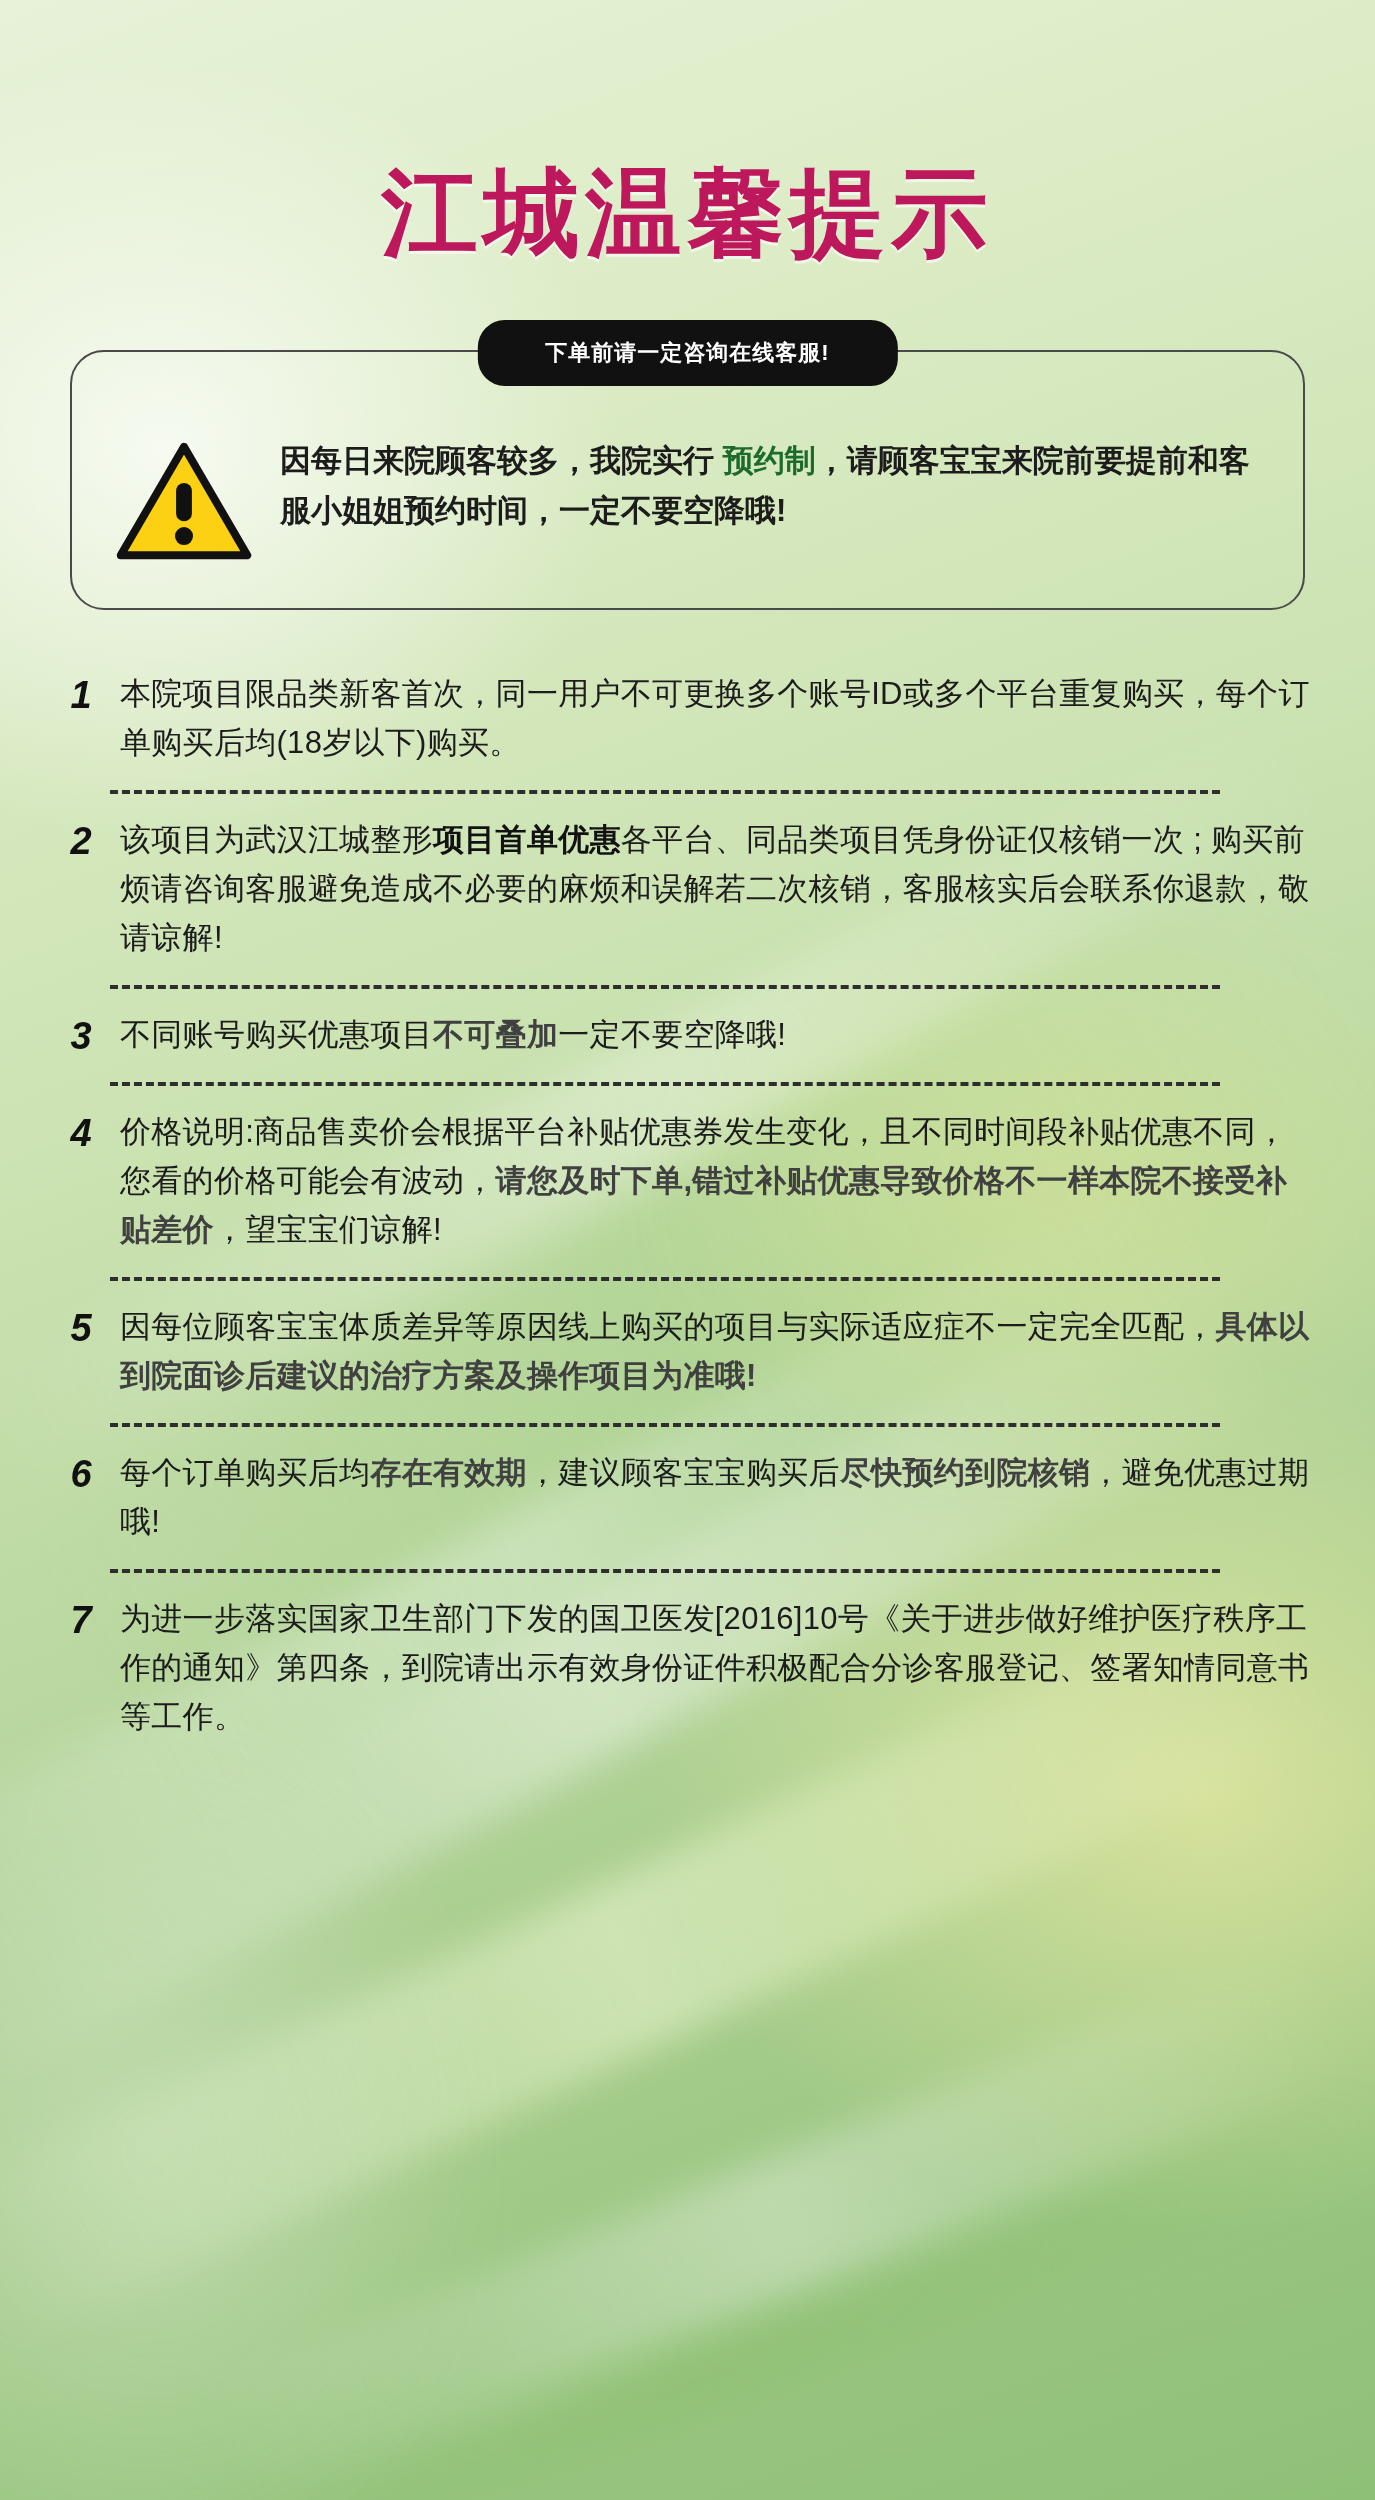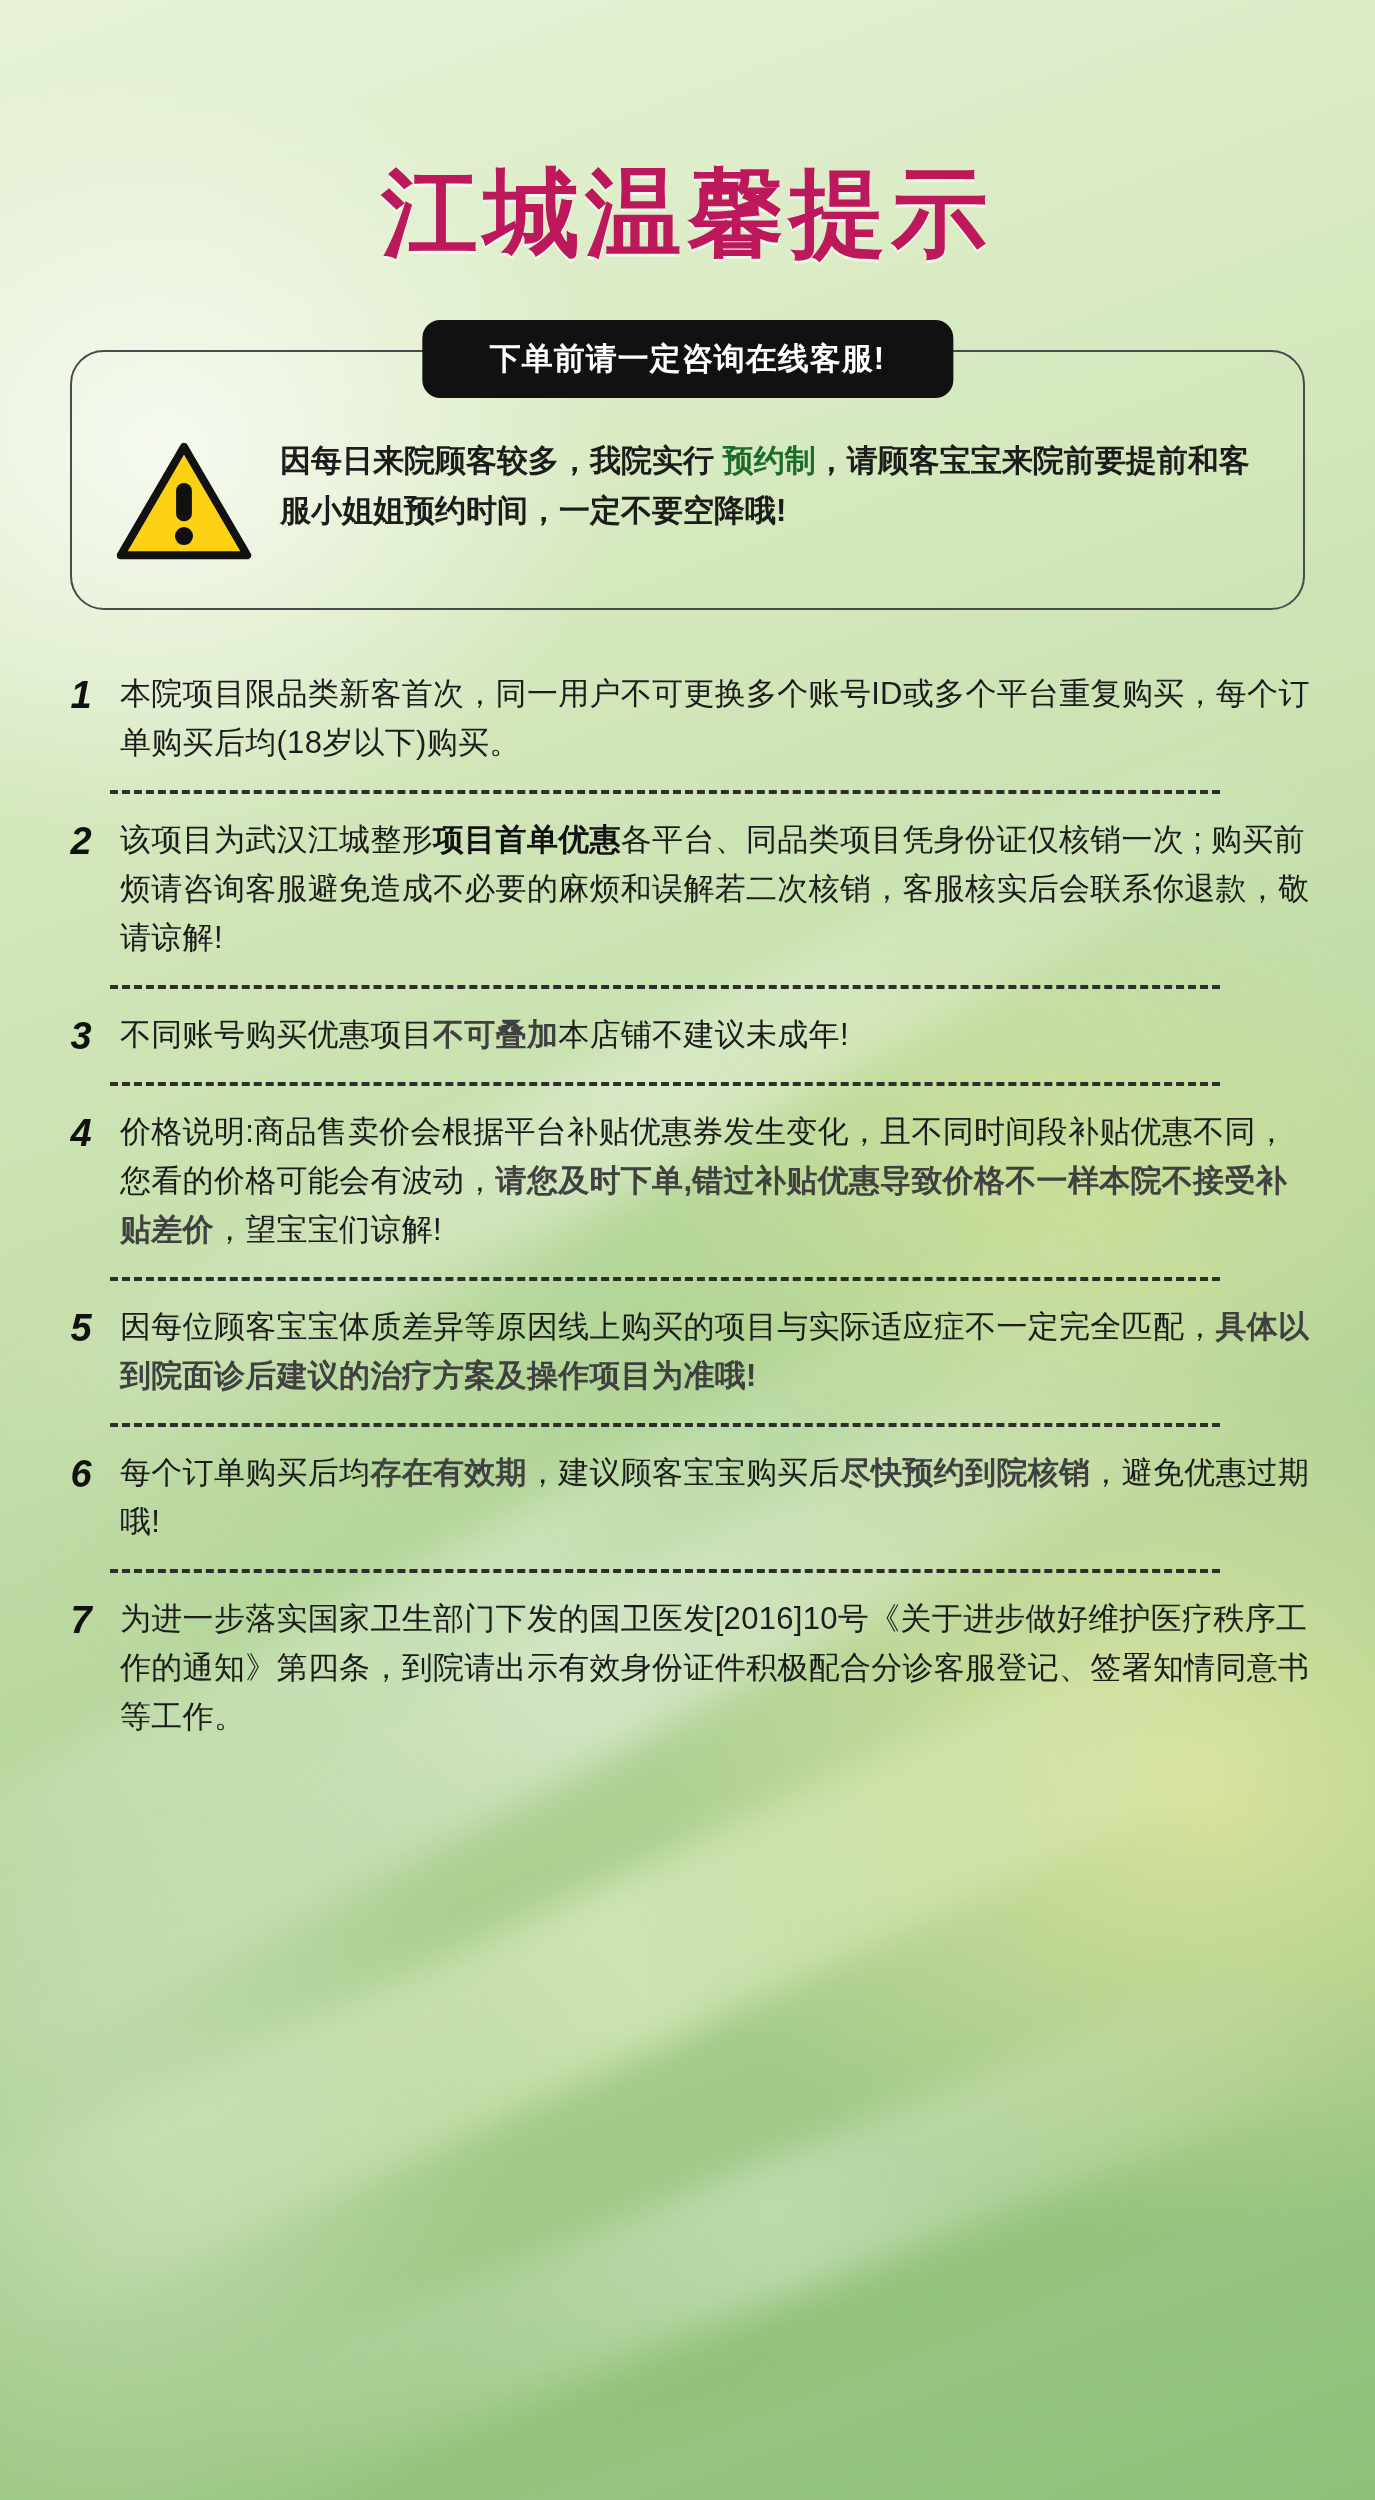--- a/index.html
+++ b/index.html
@@ -68,25 +68,25 @@
     gap:28px;
     min-height:260px;
   }
   .notice-badge {
     position:absolute;
     top:-32px;
     left:50%;
     transform:translateX(-50%);
     background:#111;
     color:#fff;
-    font-size:31px;
+    font-size:22px;
     font-weight:bold;
     letter-spacing:1px;
     padding:18px 68px;
-    border-radius:18px;
+    border-radius:27px;
     white-space:nowrap;
   }
   .warn-icon { flex:0 0 auto; width:136px; margin-top:10px; }
   .notice-text {
     font-size:31px;
     font-weight:bold;
     line-height:1.62;
     color:#1c1c1c;
     padding-top:6px;
   }
@@ -163,21 +163,21 @@
         <div class="rule-body"><span>本院项目限品类新客首次，同一用户不可更换多个账号ID或多个平台重复购买，每个订单购买后均(18岁以下)购买。</span></div>
       </div>
       <div class="dash"></div>
       <div class="rule">
         <div class="rule-num">2</div>
         <div class="rule-body"><span>该项目为武汉江城整形</span><span class="k">项目首单优惠</span><span>各平台、同品类项目凭身份证仅核销一次 ; 购买前烦请咨询客服避免造成不必要的麻烦和误解若二次核销，客服核实后会联系你退款，敬请谅解!</span></div>
       </div>
       <div class="dash"></div>
       <div class="rule">
         <div class="rule-num">3</div>
-        <div class="rule-body"><span>不同账号购买优惠项目</span><span class="g">不可叠加</span><span>本店铺不建议未成年!</span></div>
+        <div class="rule-body"><span>不同账号购买优惠项目</span><span class="g">不可叠加</span><span>一定不要空降哦!</span></div>
       </div>
       <div class="dash"></div>
       <div class="rule">
         <div class="rule-num">4</div>
         <div class="rule-body"><span>价格说明:商品售卖价会根据平台补贴优惠券发生变化，且不同时间段补贴优惠不同，您看的价格可能会有波动，</span><span class="g">请您及时下单,错过补贴优惠导致价格不一样本院不接受补贴差价</span><span>，望宝宝们谅解!</span></div>
       </div>
       <div class="dash"></div>
       <div class="rule">
         <div class="rule-num">5</div>
         <div class="rule-body"><span>因每位顾客宝宝体质差异等原因线上购买的项目与实际适应症不一定完全匹配，</span><span class="g">具体以到院面诊后建议的治疗方案及操作项目为准哦!</span></div>

